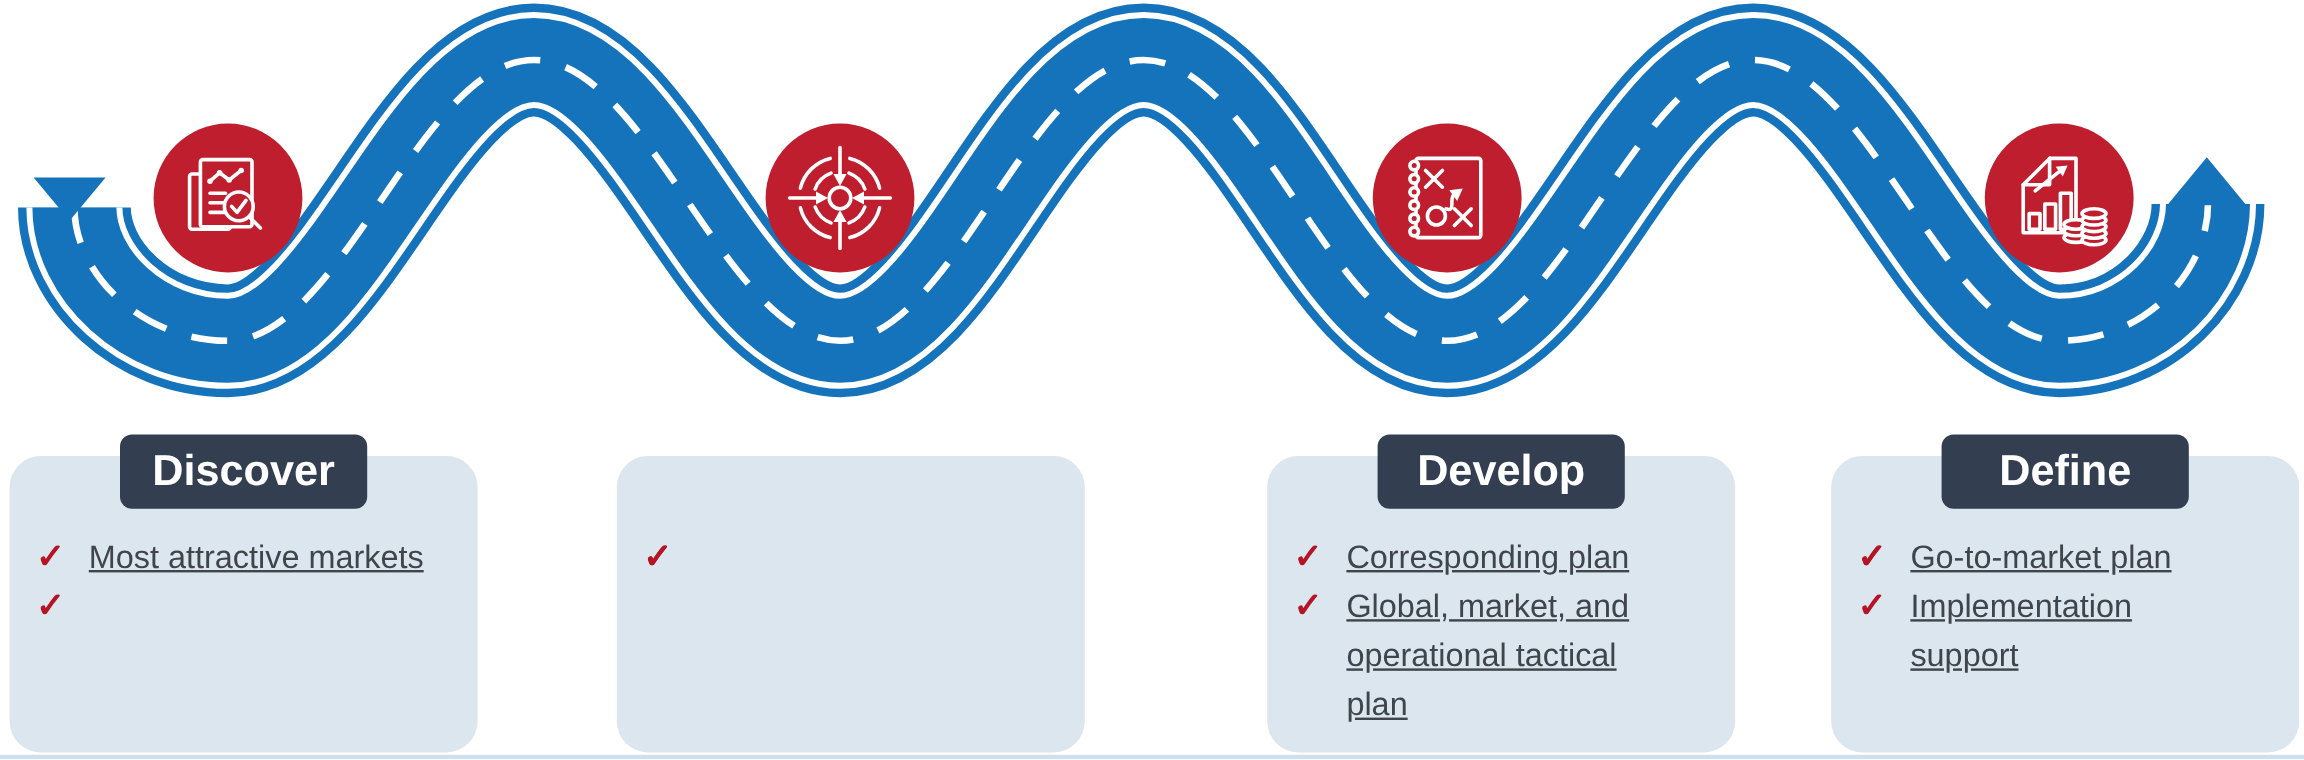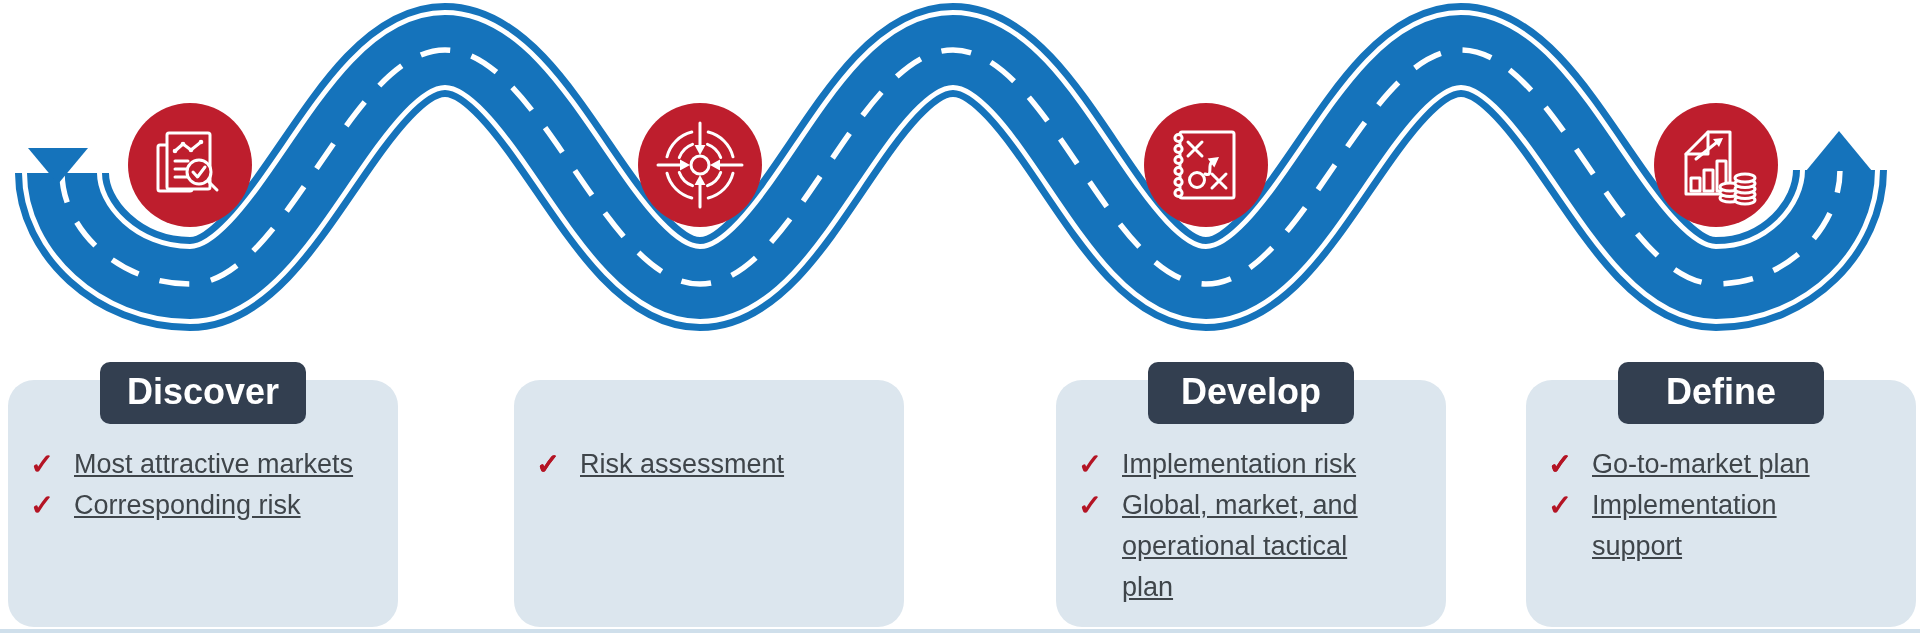--- a/index.html
+++ b/index.html
@@ -131,33 +131,33 @@
         <ellipse class="ic icf" stroke-width="2.4" cx="29" cy="18.5" rx="10" ry="4"></ellipse>
         <ellipse class="ic icf" stroke-width="2.4" cx="29" cy="13" rx="10" ry="4"></ellipse>
       </g>
     </g>
   </svg>
 
   <div class="stage-card" style="left:8px">
     <div class="stage-pill">Discover</div>
     <ul class="bullets">
         <li><span class="chk">✓</span><span class="btxt">Most attractive markets</span></li>
-        <li><span class="chk">✓</span><span class="btxt">Corresponding risk</span></li>
+        <li><span class="chk">✓</span></li>
       </ul>
   </div>
   <div class="stage-card" style="left:514px">
     <ul class="bullets">
         <li><span class="chk">✓</span></li>
-        <li><span class="chk">✓</span><span class="btxt">Risk assessment</span></li>
+        <li><span class="chk">✓</span></li>
       </ul>
   </div>
   <div class="stage-card" style="left:1056px">
     <div class="stage-pill">Develop</div>
     <ul class="bullets">
-        <li><span class="chk">✓</span><span class="btxt">Implementation risk</span></li>
+        <li><span class="chk">✓</span><span class="btxt">Corresponding plan</span></li>
         <li><span class="chk">✓</span><span class="btxt">Global, market, and
 operational tactical
 plan</span></li>
       </ul>
   </div>
   <div class="stage-card" style="left:1526px">
     <div class="stage-pill">Define</div>
     <ul class="bullets">
         <li><span class="chk">✓</span></li>
         <li><span class="chk">✓</span><span class="btxt">Go-to-market plan</span></li>

